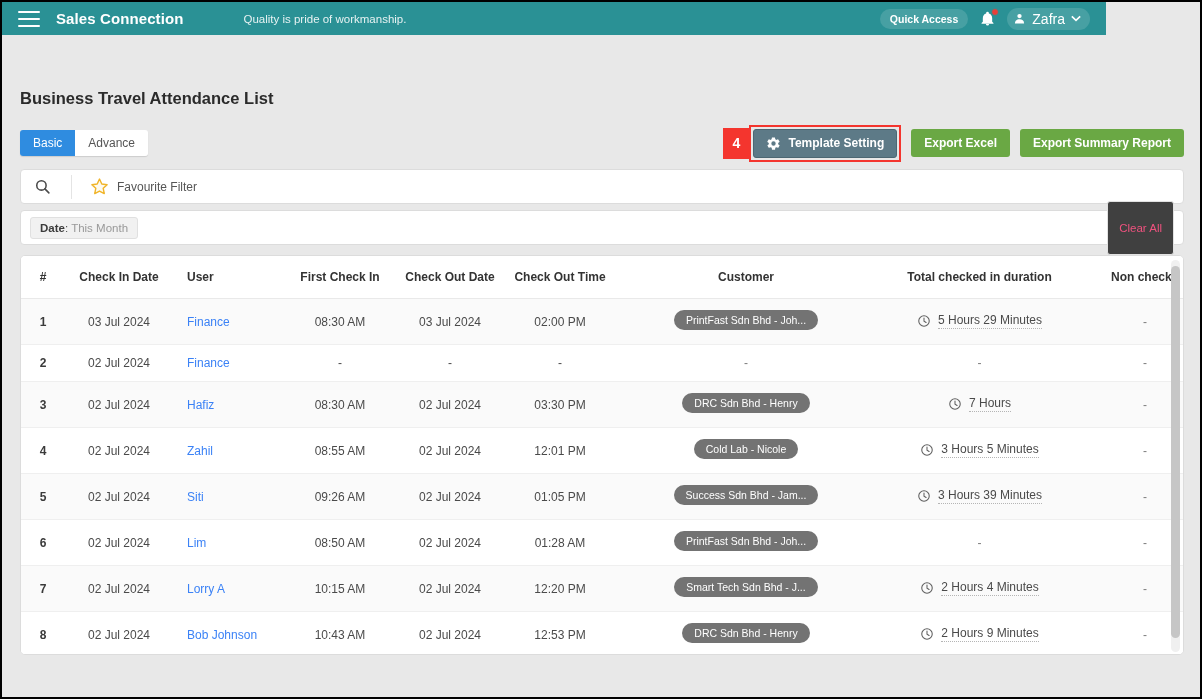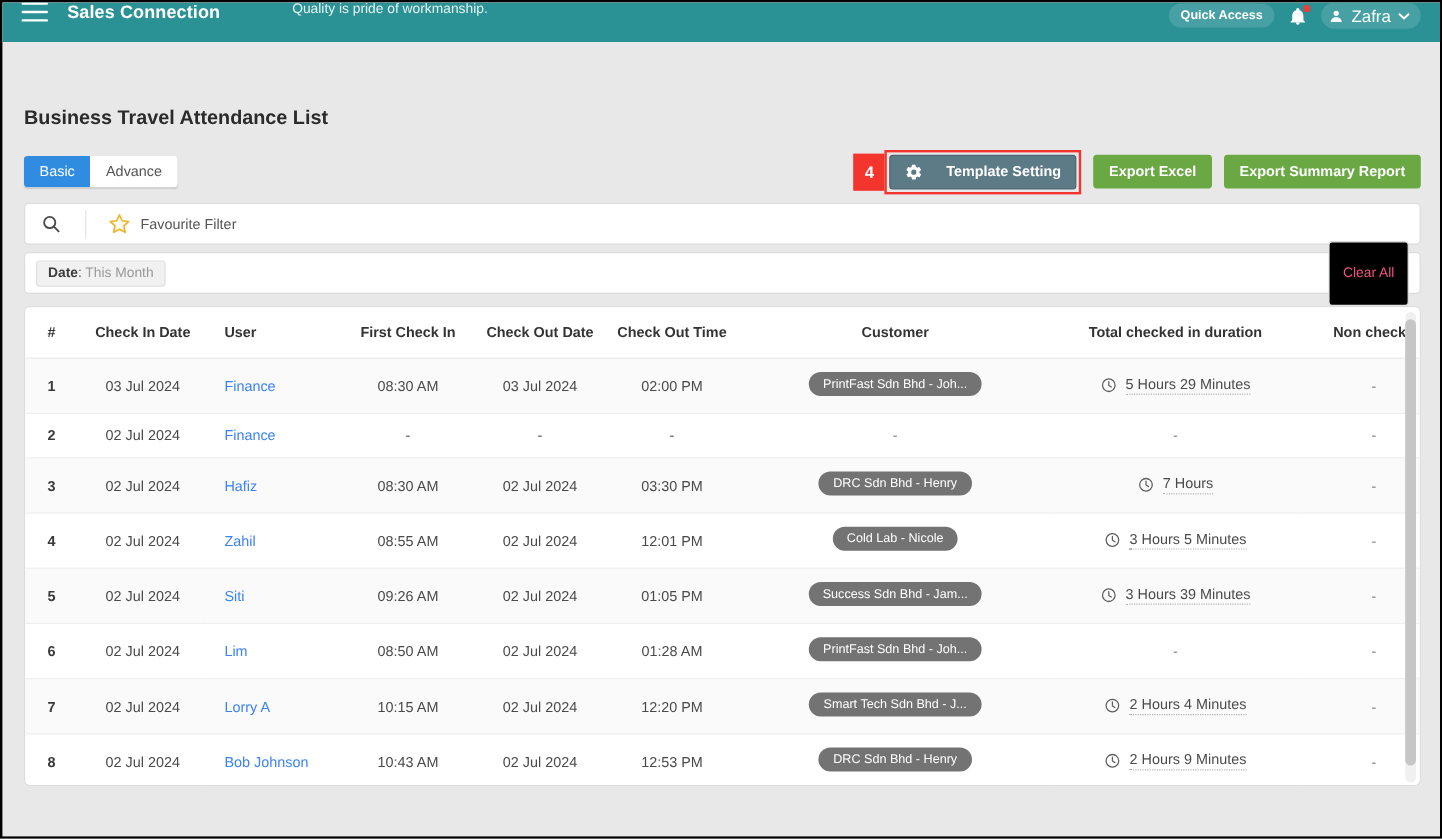--- a/index.html
+++ b/index.html
@@ -14,23 +14,23 @@
     position: relative;
     width: 1202px; height: 699px;
     background: #e8e8e8;
     border: 2px solid #000;
     overflow: hidden;
   }
 
   
   .navbar {
     position: absolute; top: 0; left: 0;
-    width: 1198px; height: 33px;
+    width: 1104px; height: 33px;
     background: #2a9195;
-    display: flex; align-items: flex-start;
+    display: flex; align-items: center;
     padding: 0 10px;
   }
   .hamburger {
     width: 22px; height: 16px;
     display: flex; flex-direction: column; justify-content: space-between;
     margin-left: 6px; margin-right: 16px;
     cursor: pointer;
   }
   .hamburger span { display: block; height: 2px; background: #fff; border-radius: 1px; }
   .brand {
@@ -96,21 +96,21 @@
     width: 26px; height: 31px; display: flex; align-items: center; justify-content: center;
   }
   .tmpl-outline {
     border: 2px solid #f4352e; padding: 2px; background: transparent;
     display: flex;
   }
   .btn-template {
     background: #5d7a87; color: #fff; font-size: 12px; font-weight: bold;
     border: 1px solid #4c6773; border-radius: 3px;
     padding: 6px 12px; cursor: pointer;
-    display: flex; align-items: center; gap: 19px; white-space: nowrap;
+    display: flex; align-items: center; gap: 7px; white-space: nowrap;
   }
   .btn-green {
     background: #6aa844; color: #fff; font-size: 12px; font-weight: bold;
     border: none; border-radius: 3px; padding: 7px 13px; cursor: pointer;
     margin-left: 10px; white-space: nowrap;
   }
 
   
   .filter-card {
     margin-top: 11px;
@@ -139,21 +139,21 @@
     height: 35px; display: flex; align-items: center; padding: 0 9px;
   }
   .chip {
     background: #f1f1f1; border: 1px solid #e0e0e0; border-radius: 3px;
     font-size: 11.5px; padding: 4px 9px; color: #555; cursor: pointer;
     white-space: nowrap;
   }
   .chip b { color: #3c3c3c; font-weight: bold; }
   .chip .cval { color: #999; }
   .clear-all {
-    margin-left: auto; background: #000000; border: 1px solid #e2e2e2; border-radius: 3px;
+    margin-left: auto; background: #404040; border: 1px solid #e2e2e2; border-radius: 3px;
     color: #f0527f; font-size: 11.5px; padding: 20px 11px; cursor: pointer;
   }
 
   
   .table-card {
     margin-top: 10px;
     background: #fff; border: 1px solid #dcdcdc; border-radius: 5px;
     height: 400px;
     position: relative;
     overflow: hidden;

